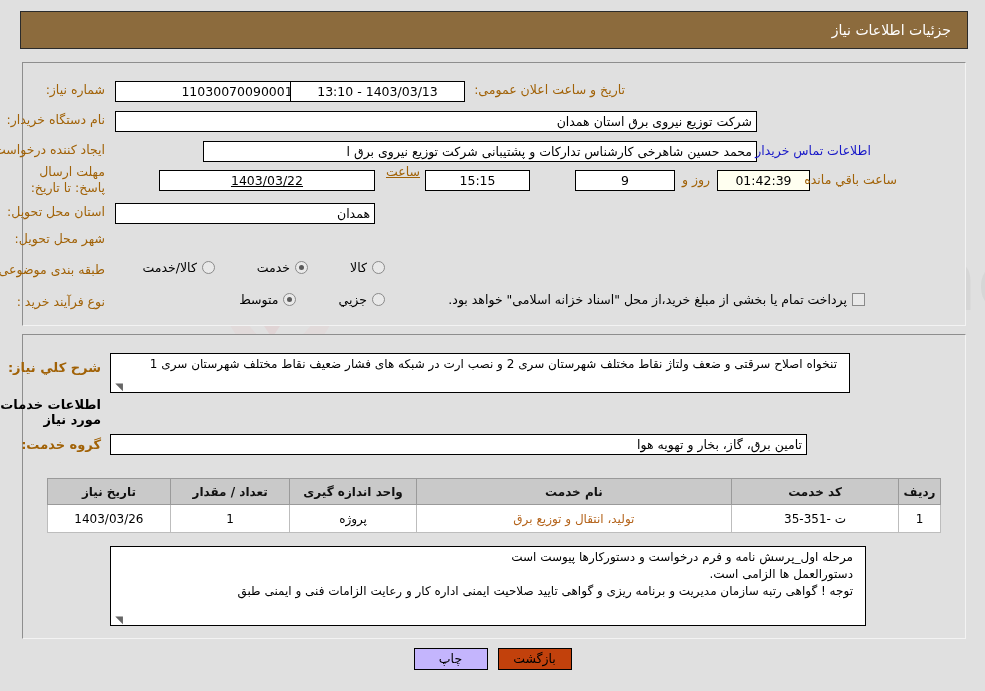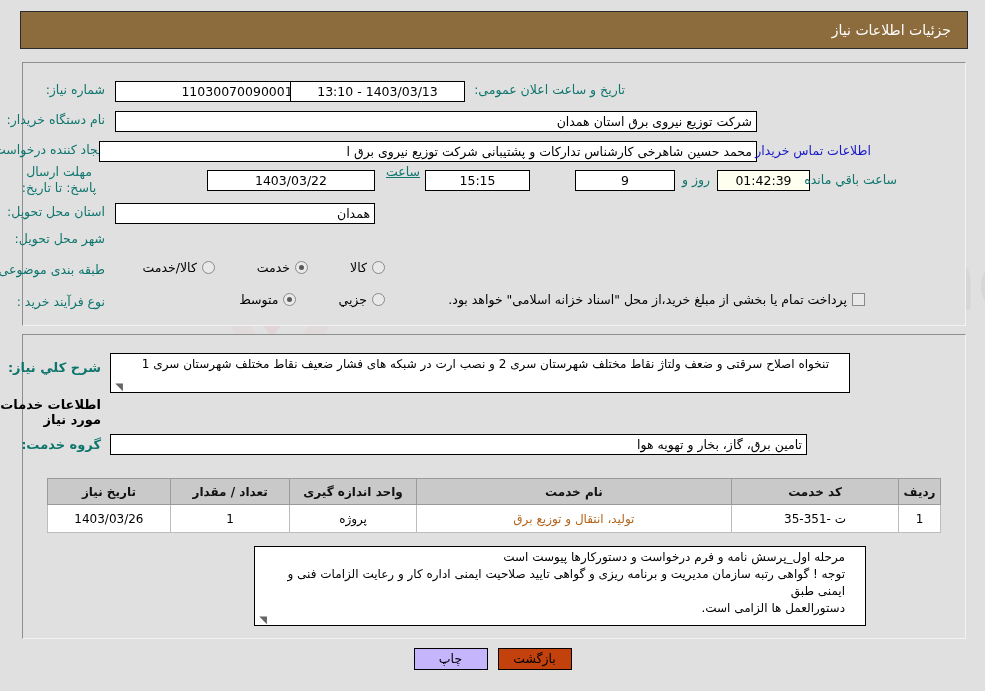--- a/index.html
+++ b/index.html
@@ -61,23 +61,23 @@
 
   
   .row {
     position: absolute;
     display: flex;
     align-items: center;
     justify-content: flex-start;
     white-space: nowrap;
   }
   .lbl {
-    text-align: center;
+    text-align: right;
     font-size: 12.5px;
-    color: #0f766e;
+    color: #a16207;
     line-height: 1.25;
   }
   .lbl.bold { font-weight: bold; font-size: 13px; }
 
   .fld {
     background: #fff;
     border: 1px solid #000;
     height: 21px;
     line-height: 19px;
     padding: 0 4px;
@@ -116,21 +116,21 @@
     vertical-align: middle;
   }
   .opt { display: inline-flex; align-items: center; gap: 5px; font-size: 12.5px; }
 
   
   .ta {
     background: #fff;
     border: 1px solid #000;
     font-size: 12px;
     line-height: 17px;
-    padding: 2px 20px;
+    padding: 2px 12px;
     text-align: right;
     position: relative;
     overflow: hidden;
     color: #000;
   }
   .ta .grip {
     position: absolute;
     left: 2px; bottom: 0px;
     width: 10px; height: 10px;
     color: #666;
@@ -230,27 +230,27 @@
   <div class="fld" style="position:absolute; right:520px; top:81px; width:175px; z-index:3;">1403/03/13 - 13:10</div>
 
   <div class="row" style="right:880px; top:112px; z-index:3;">
     <span class="lbl">نام دستگاه خریدار:</span>
   </div>
   <div class="fld rt" style="position:absolute; right:228px; top:111px; width:642px; z-index:3;">شرکت توزیع نیروی برق استان همدان</div>
 
   <div class="row" style="right:880px; top:142px; z-index:3;">
     <span class="lbl">ایجاد کننده درخواست:</span>
   </div>
-  <div class="fld rt" style="position:absolute; right:228px; top:141px; width:658px; z-index:3;">محمد حسین شاهرخی کارشناس تدارکات و پشتیبانی شرکت توزیع نیروی برق ا</div>
+  <div class="fld rt" style="position:absolute; right:228px; top:141px; width:554px; z-index:3;">محمد حسین شاهرخی کارشناس تدارکات و پشتیبانی شرکت توزیع نیروی برق ا</div>
   <a class="lnk" href="#" style="position:absolute; right:114px; top:143px; z-index:4;">اطلاعات تماس خریدار</a>
 
   <div class="row" style="right:880px; top:164px; width:92px; z-index:3;">
     <span class="lbl" style="white-space:normal; display:block; width:92px;">مهلت ارسال پاسخ: تا تاریخ:</span>
   </div>
-  <div class="fld" style="position:absolute; right:610px; top:170px; width:168px; z-index:3;">1403/03/22</div>
+  <div class="fld" style="position:absolute; right:610px; top:170px; width:216px; z-index:3;text-decoration:underline;">1403/03/22</div>
   <span class="lbl" style="position:absolute; right:565px; top:164px; z-index:3;text-decoration:underline;">ساعت</span>
   <div class="fld" style="position:absolute; right:455px; top:170px; width:105px; z-index:3;">15:15</div>
   <div class="fld" style="position:absolute; right:310px; top:170px; width:100px; z-index:3;">9</div>
   <span class="lbl" style="position:absolute; right:275px; top:172px; z-index:3;">روز و</span>
   <div class="fld cream" style="position:absolute; right:175px; top:170px; width:93px; z-index:3;">01:42:39</div>
   <span class="lbl" style="position:absolute; right:88px; top:172px; z-index:3;">ساعت باقي مانده</span>
 
   <div class="row" style="right:880px; top:204px; z-index:3;">
     <span class="lbl">استان محل تحویل:</span>
   </div>
@@ -325,24 +325,24 @@
         <td>1</td>
         <td>ت -351-35</td>
         <td class="svc">تولید، انتقال و توزیع برق</td>
         <td>پروژه</td>
         <td>1</td>
         <td>1403/03/26</td>
       </tr>
     </tbody>
   </table>
 
-  <div class="ta" style="position:absolute; right:119px; top:546px; width:612px; height:80px; z-index:3;">
+  <div class="ta" style="position:absolute; right:119px; top:546px; width:756px; height:80px; z-index:3;">
     <div>مرحله اول_پرسش نامه و فرم درخواست و دستورکارها پیوست است</div>
+    <div>دستورالعمل ها الزامی است.</div>
     <div>توجه ! گواهی رتبه سازمان مدیریت و برنامه ریزی و گواهی تایید صلاحیت ایمنی اداره کار و رعایت الزامات فنی و ایمنی طبق</div>
-    <div>دستورالعمل ها الزامی است.</div>
     <span class="grip">◥</span>
   </div>
 
   <div class="btns">
     <div class="btn back">بازگشت</div>
     <div class="btn print">چاپ</div>
   </div>
 
 </div>
 

